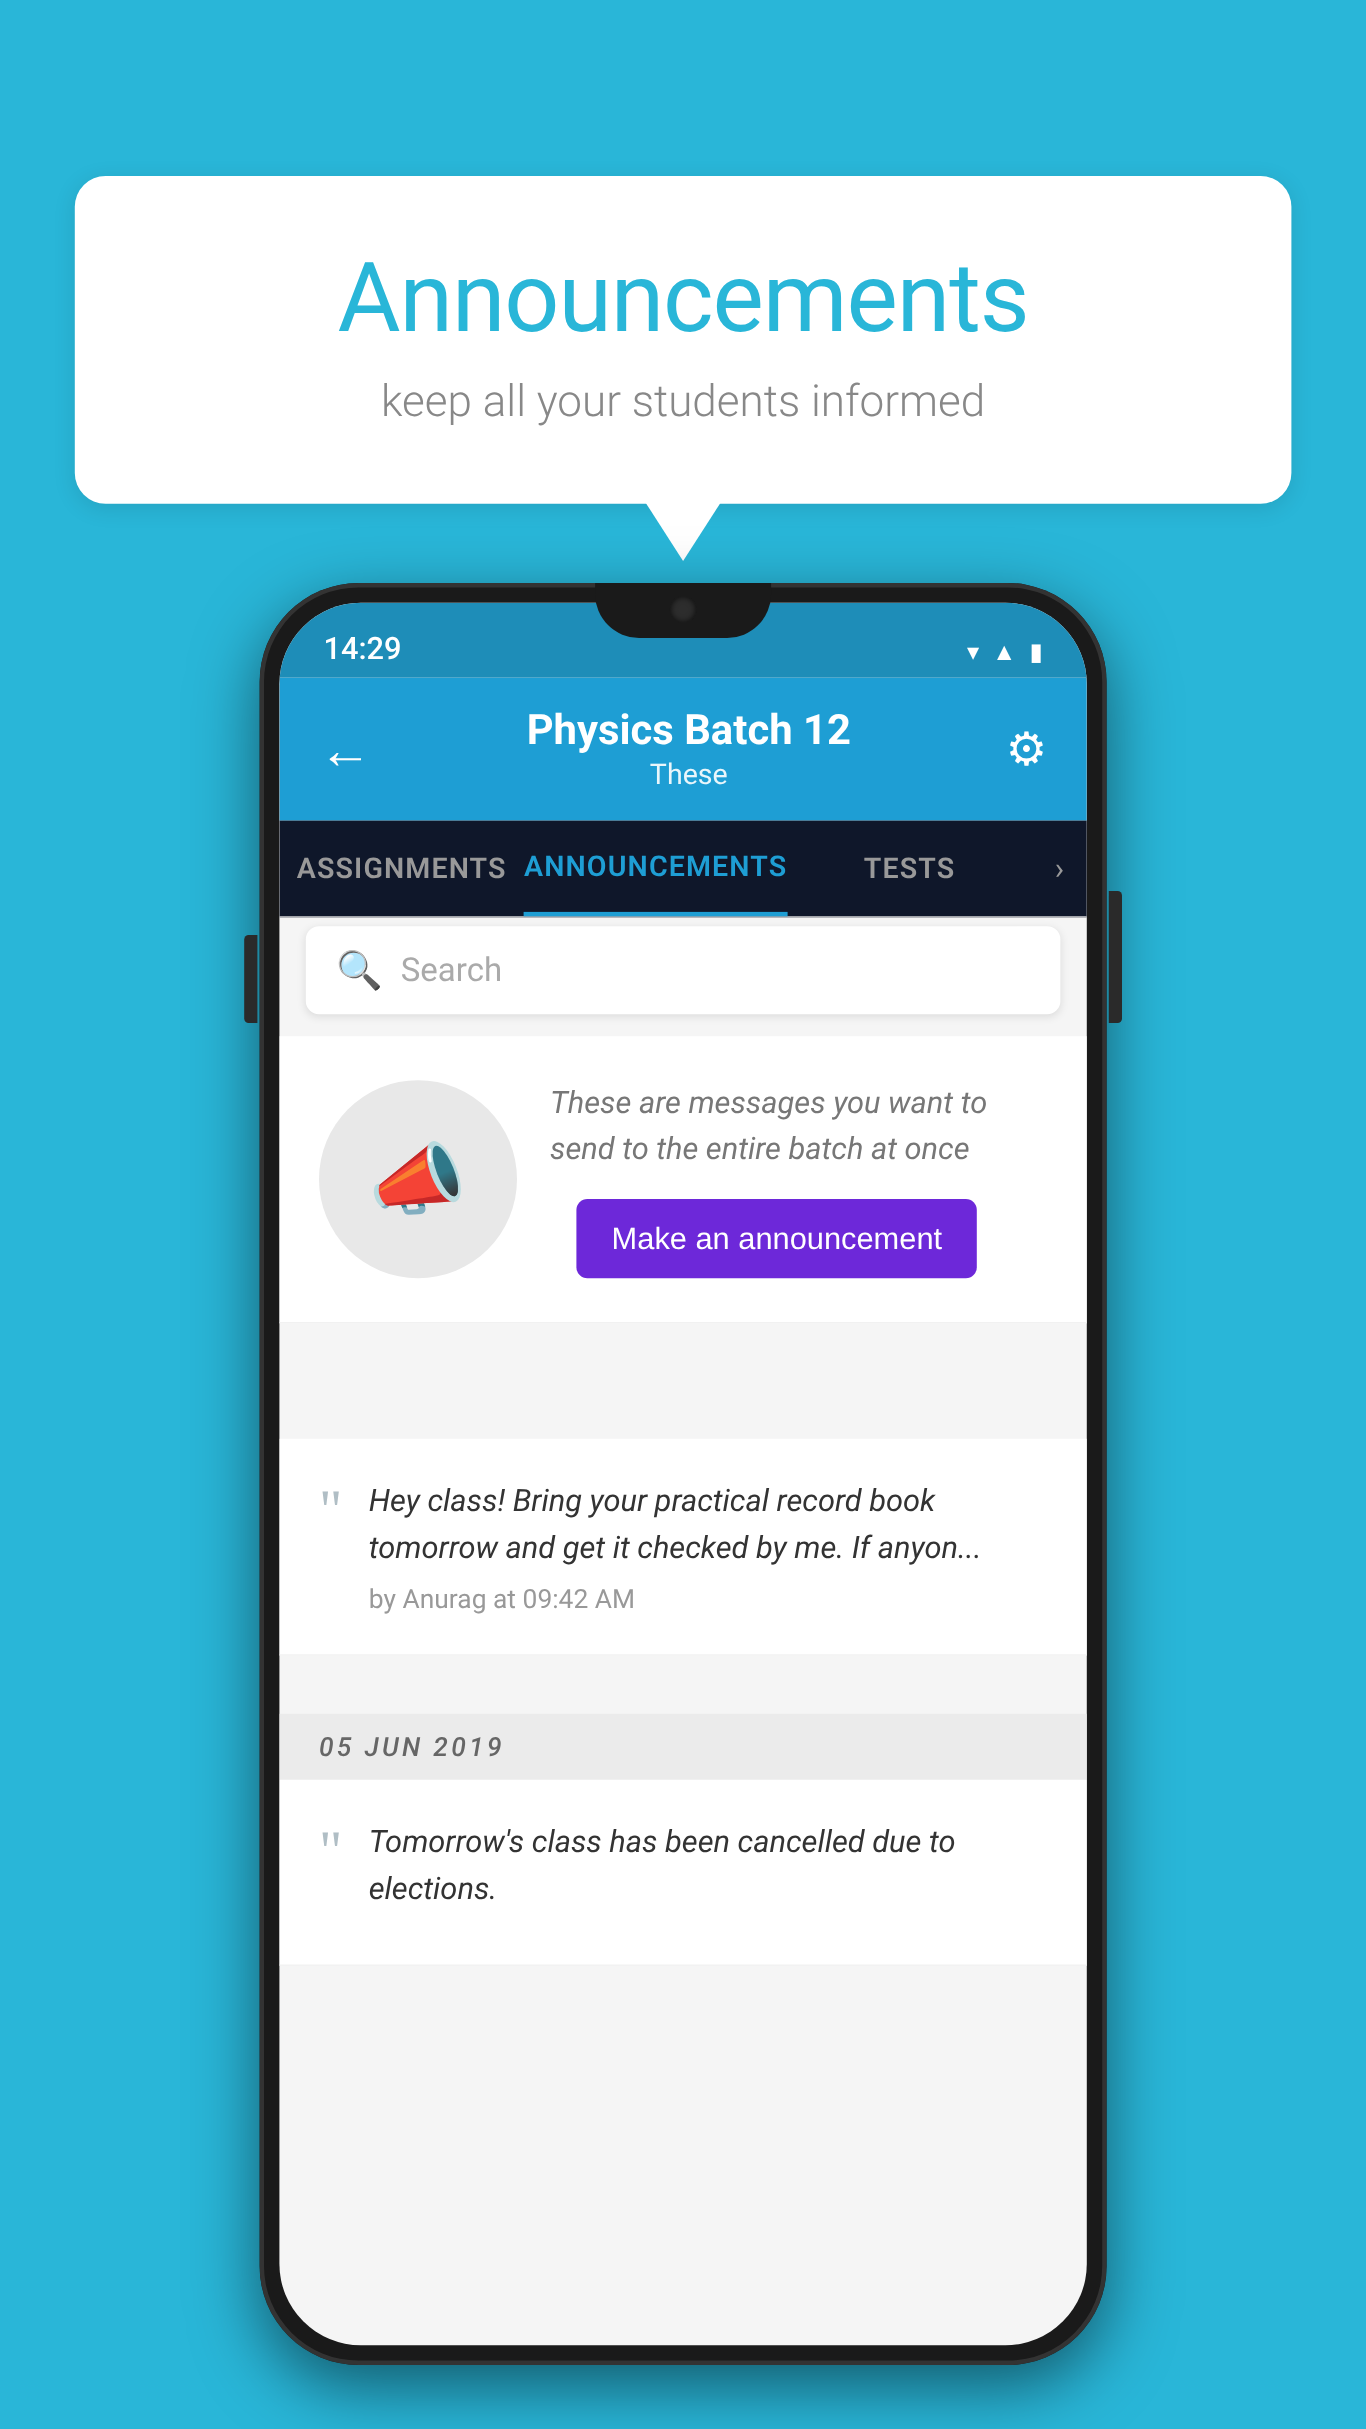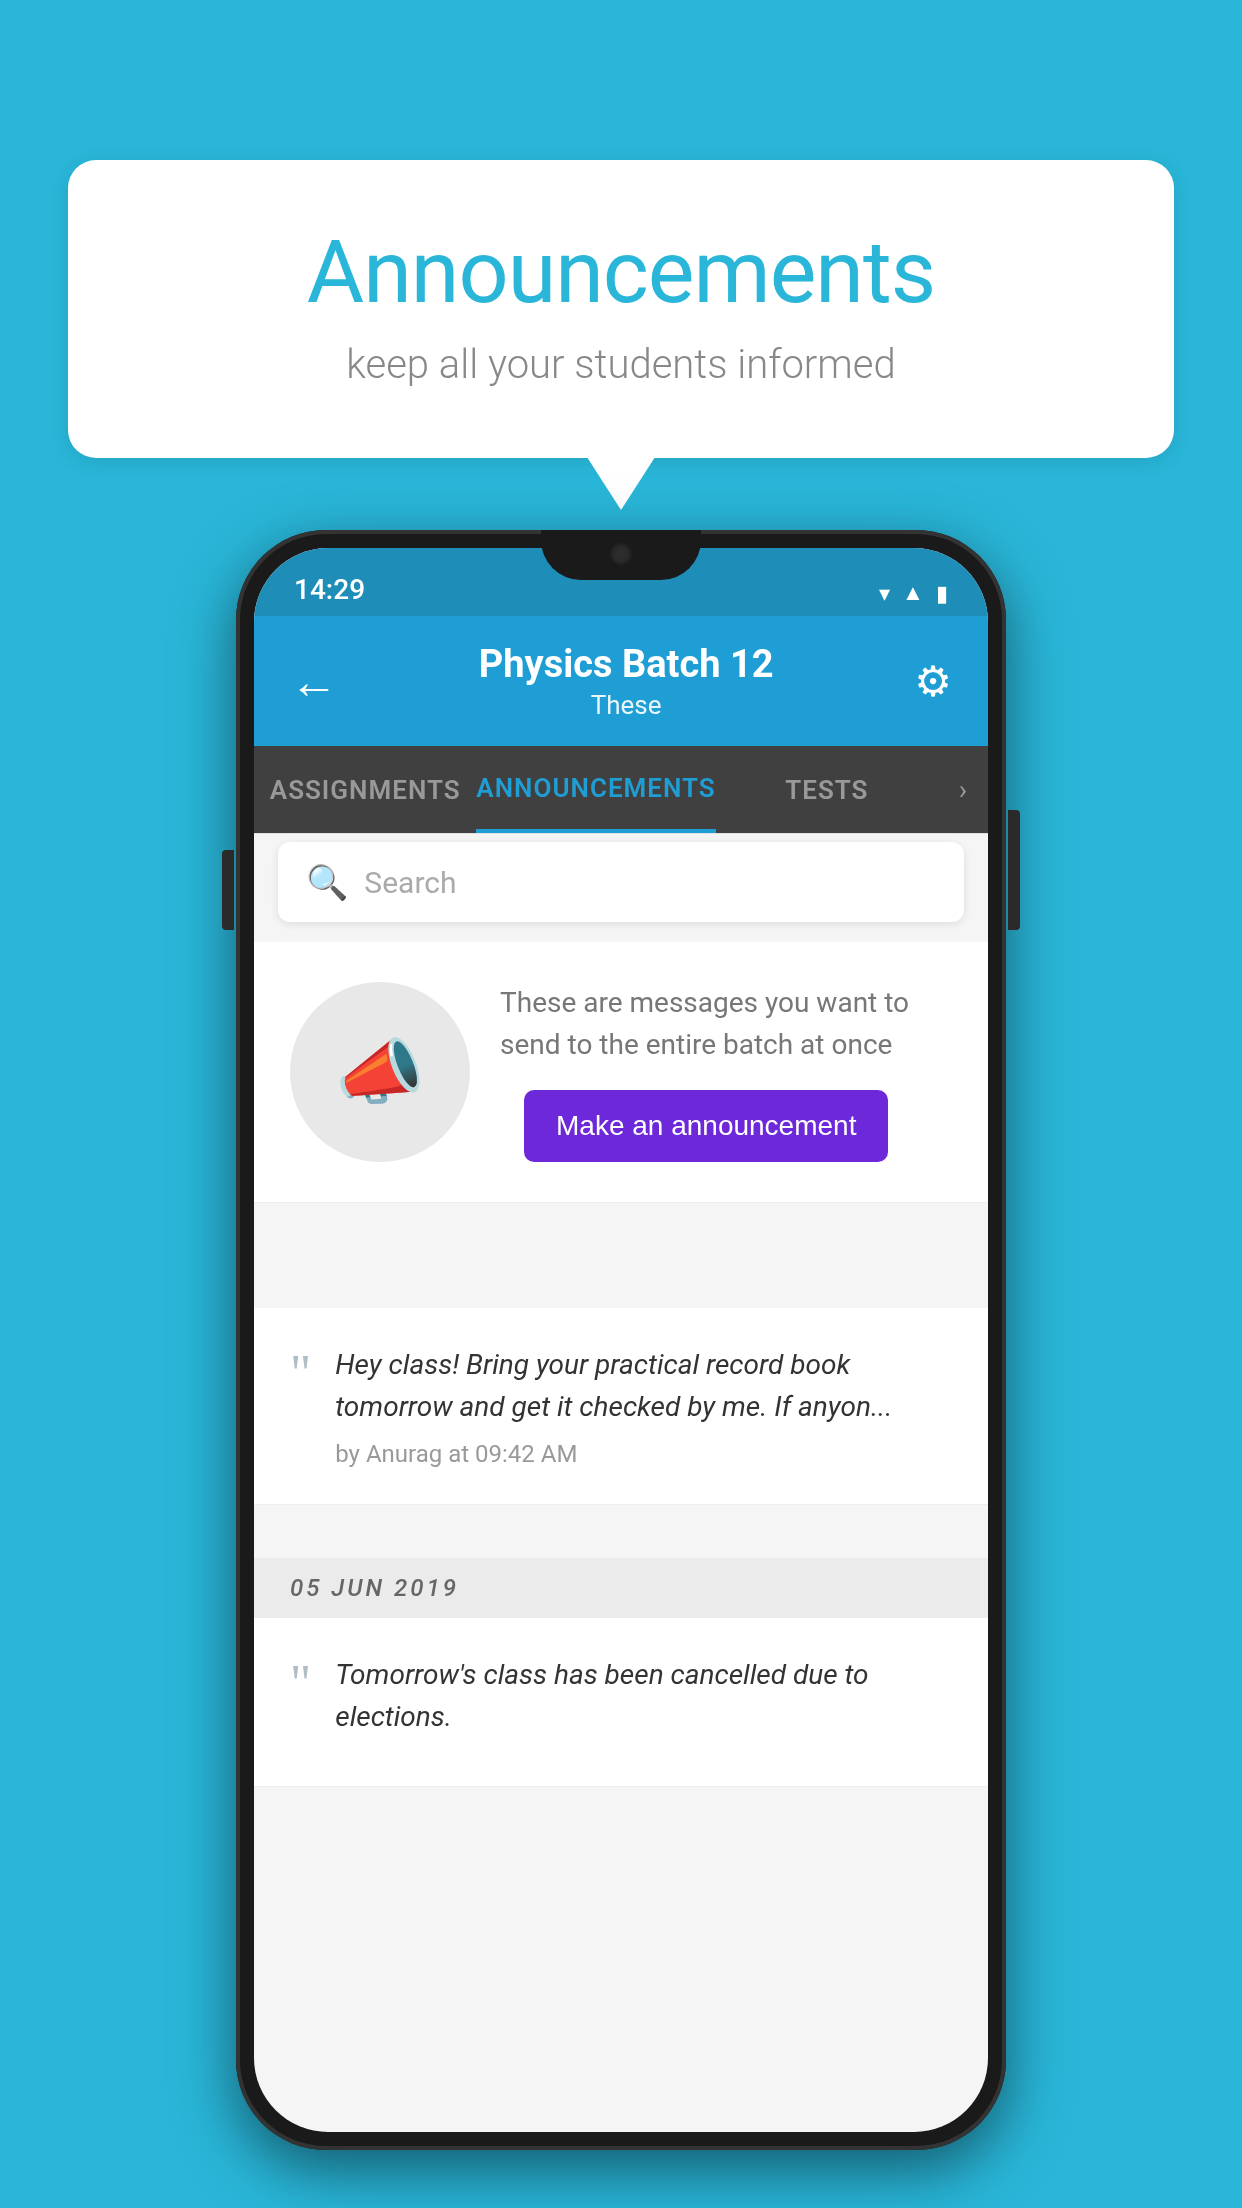--- a/index.html
+++ b/index.html
@@ -195,21 +195,21 @@
       font-size: 42px;
     }
 
     
     .tabs-container {
       position: absolute;
       top: 198px;
       left: 0;
       right: 0;
       height: 88px;
-      background: #404040;
+      background: #0f172a;
       display: flex;
       align-items: center;
       border-bottom: 1px solid #e0e0e0;
     }
     .tab {
       flex: 1;
       text-align: center;
       font-size: 26px;
       font-weight: 600;
       color: #999;
@@ -282,20 +282,21 @@
       color: #555;
     }
     .promo-content {
       flex: 1;
     }
     .promo-description {
       font-size: 28px;
       color: #777;
       line-height: 1.5;
       margin-bottom: 24px;
+      font-style: italic;
     }
     .make-announcement-btn {
       background: #6d28d9;
       color: white;
       border: none;
       border-radius: 10px;
       padding: 20px 32px;
       font-size: 28px;
       font-weight: 500;
       cursor: pointer;

